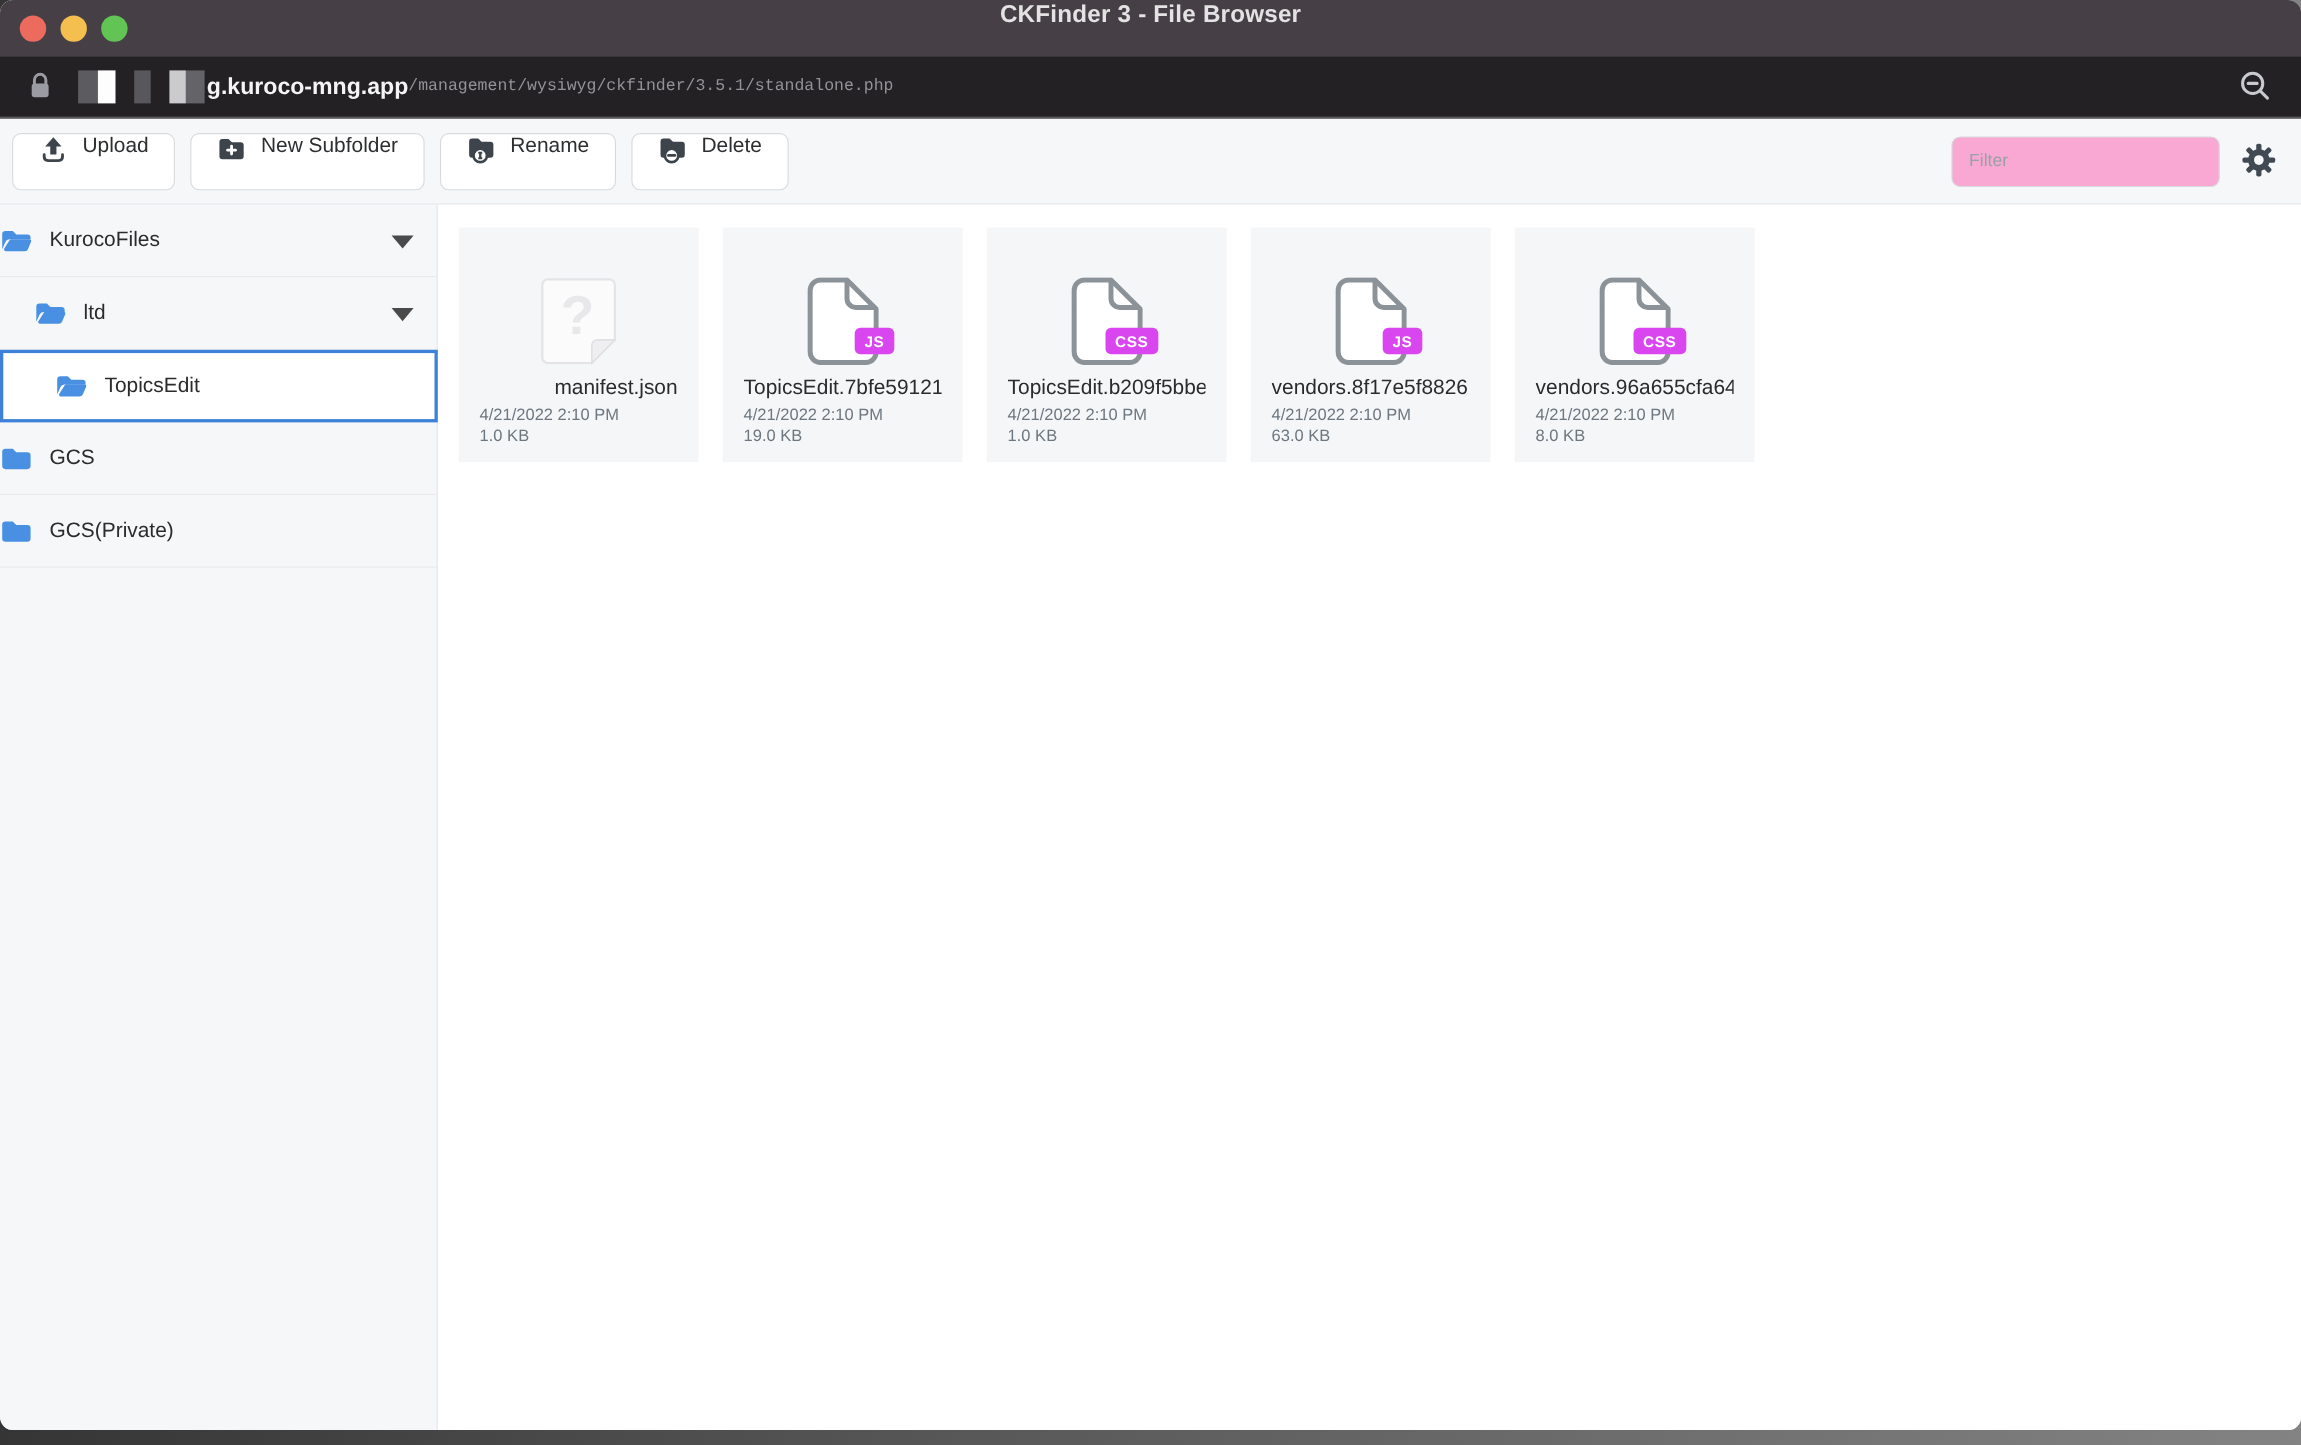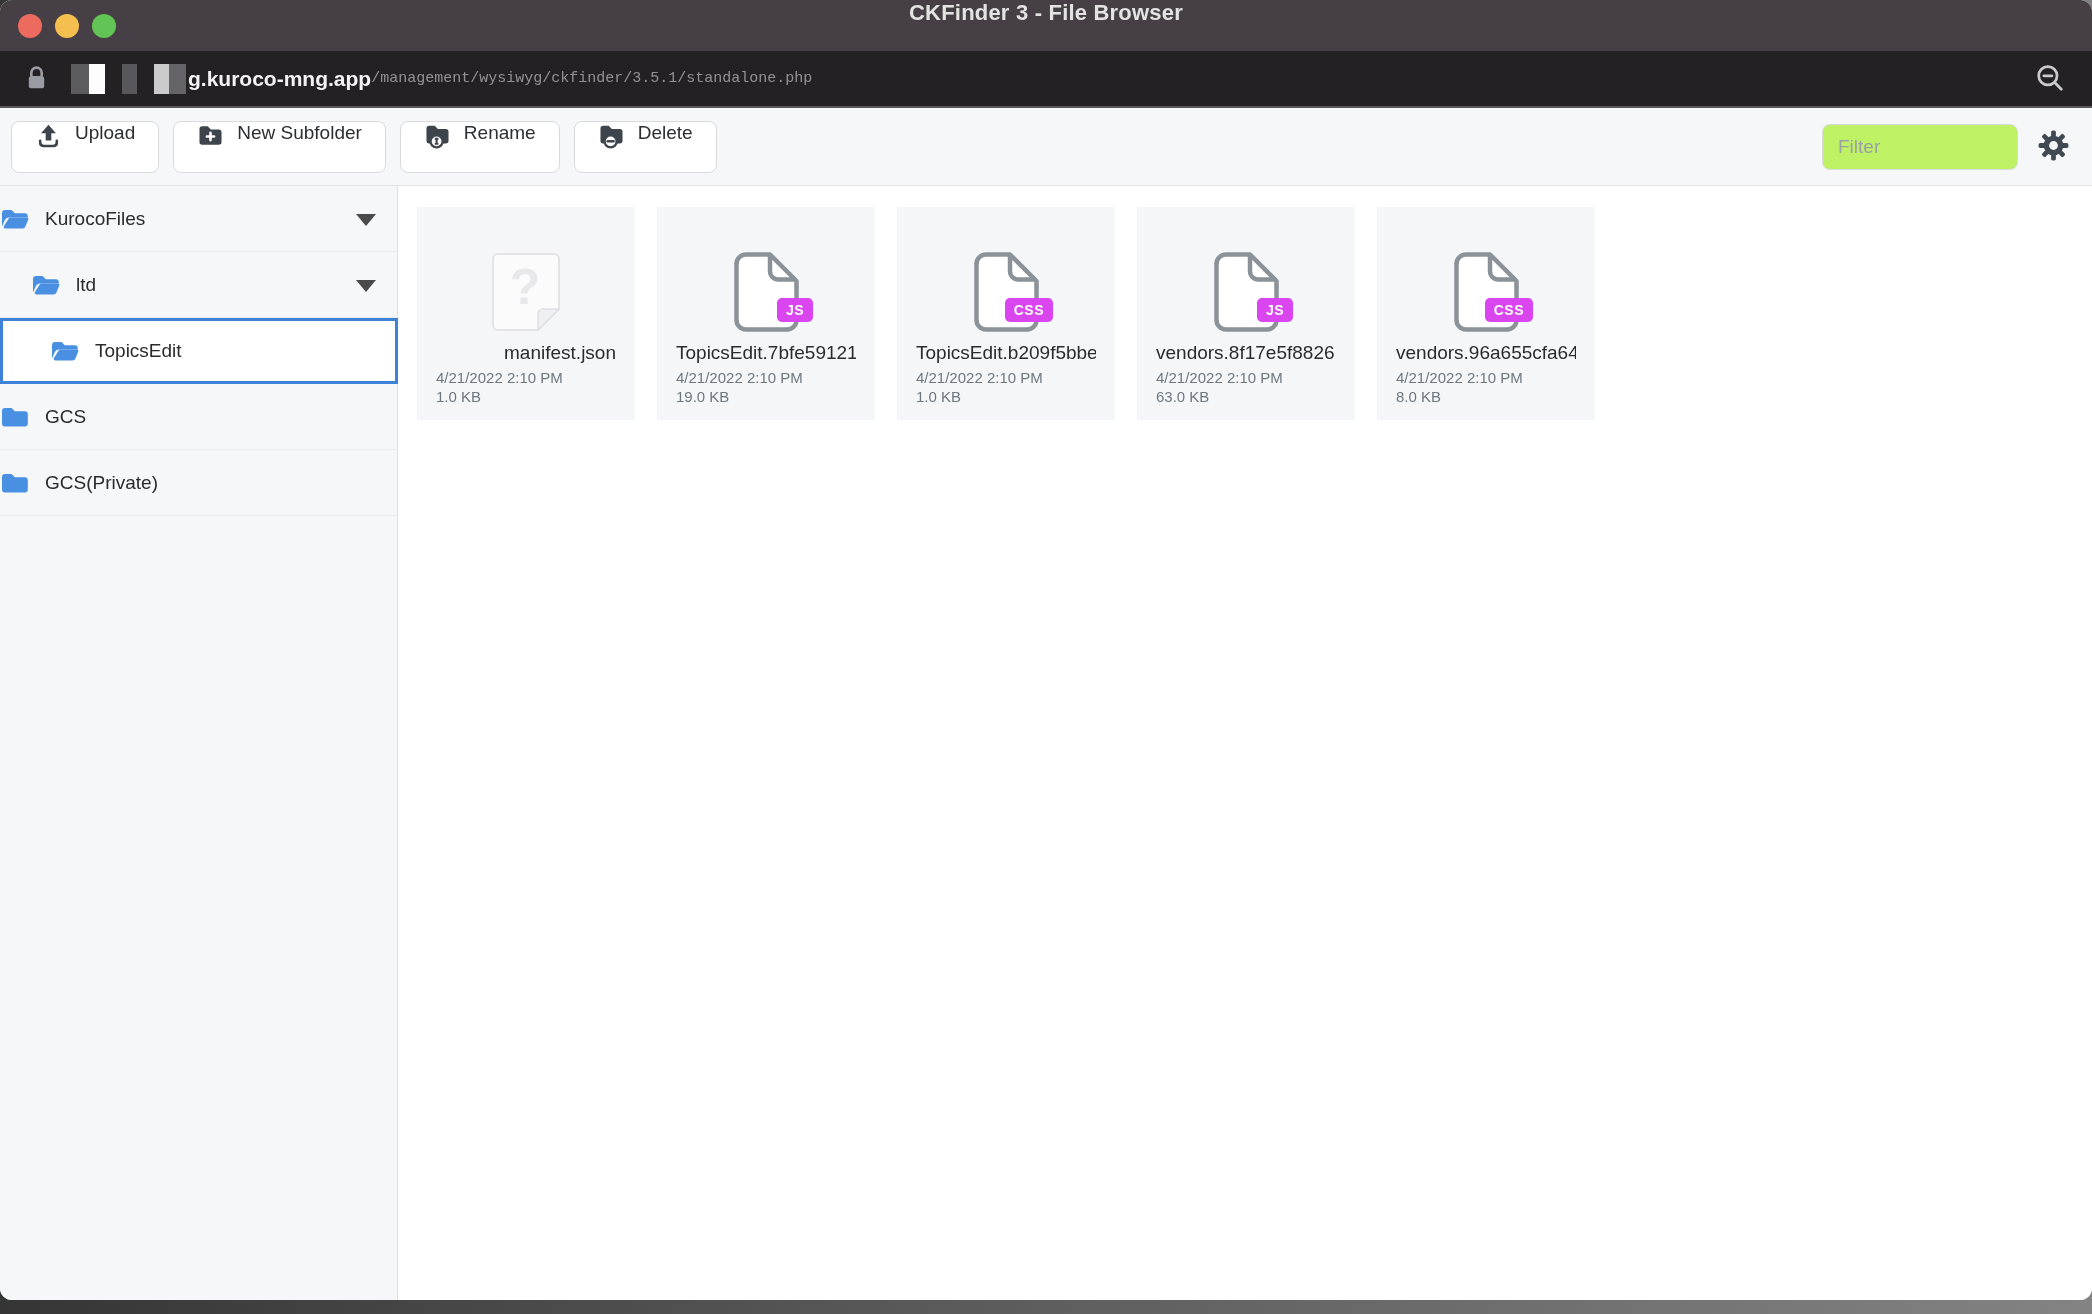--- a/index.html
+++ b/index.html
@@ -42,22 +42,22 @@
     height:78px; background:#f6f7f8; border-bottom:1px solid #e2e3e5; flex:0 0 auto;
     display:flex; align-items:center; padding:0 11px; gap:14px;
   }
   .tb-btn {
     height:52px; padding:0 23px; background:#ffffff; border:1px solid #d9dadc;
     border-radius:8px; display:flex; align-items:flex-start; gap:13px;
     font-family:inherit; font-size:19px; color:#2d2e30; cursor:pointer;
   }
   .tb-btn svg { display:block; }
   .filter-input {
-    margin-left:auto; width:196px; height:46px; border:1px solid #d9dadc; border-radius:8px;
-    background:#bef264; padding:0 15px; font-family:inherit; font-size:19px; color:#2d2e30;
+    margin-left:auto; width:244px; height:46px; border:1px solid #d9dadc; border-radius:8px;
+    background:#f9a8d4; padding:0 15px; font-family:inherit; font-size:16px; color:#2d2e30;
   }
   .filter-input::placeholder { color:#9aa0a6; }
   .gear-btn { border:none; background:transparent; padding:4px; margin:0 8px 0 2px; cursor:pointer; display:flex; }
   
   .content { flex:1; display:flex; min-height:0; }
   .sidebar { width:398px; flex:0 0 auto; background:#f6f7f9; border-right:1px solid #dfe1e4; }
   .srow {
     height:66px; display:flex; align-items:center; position:relative;
     border-bottom:1px solid #e8eaec; cursor:pointer;
   }

